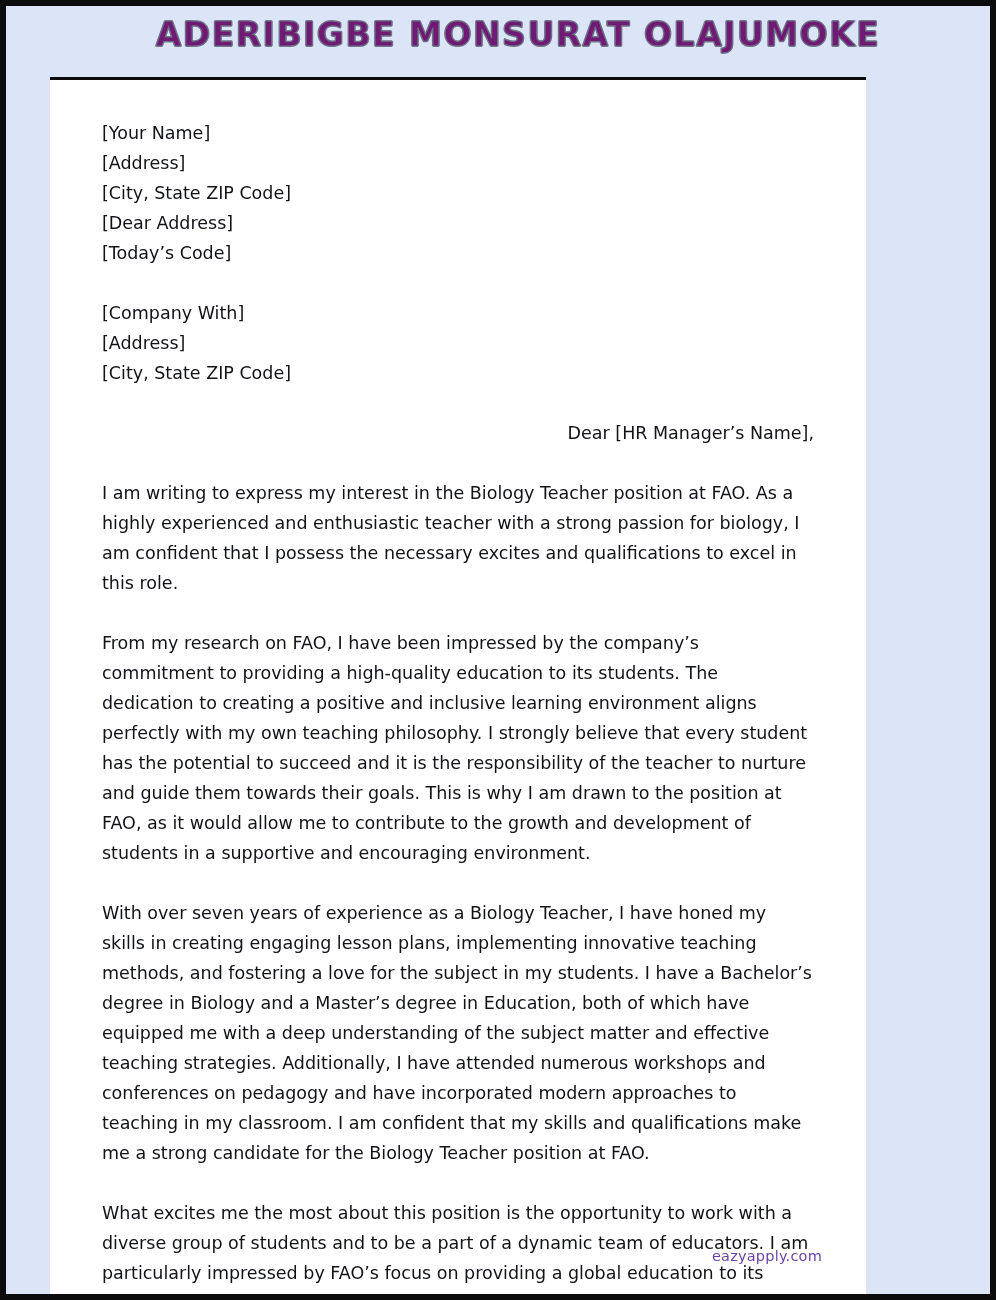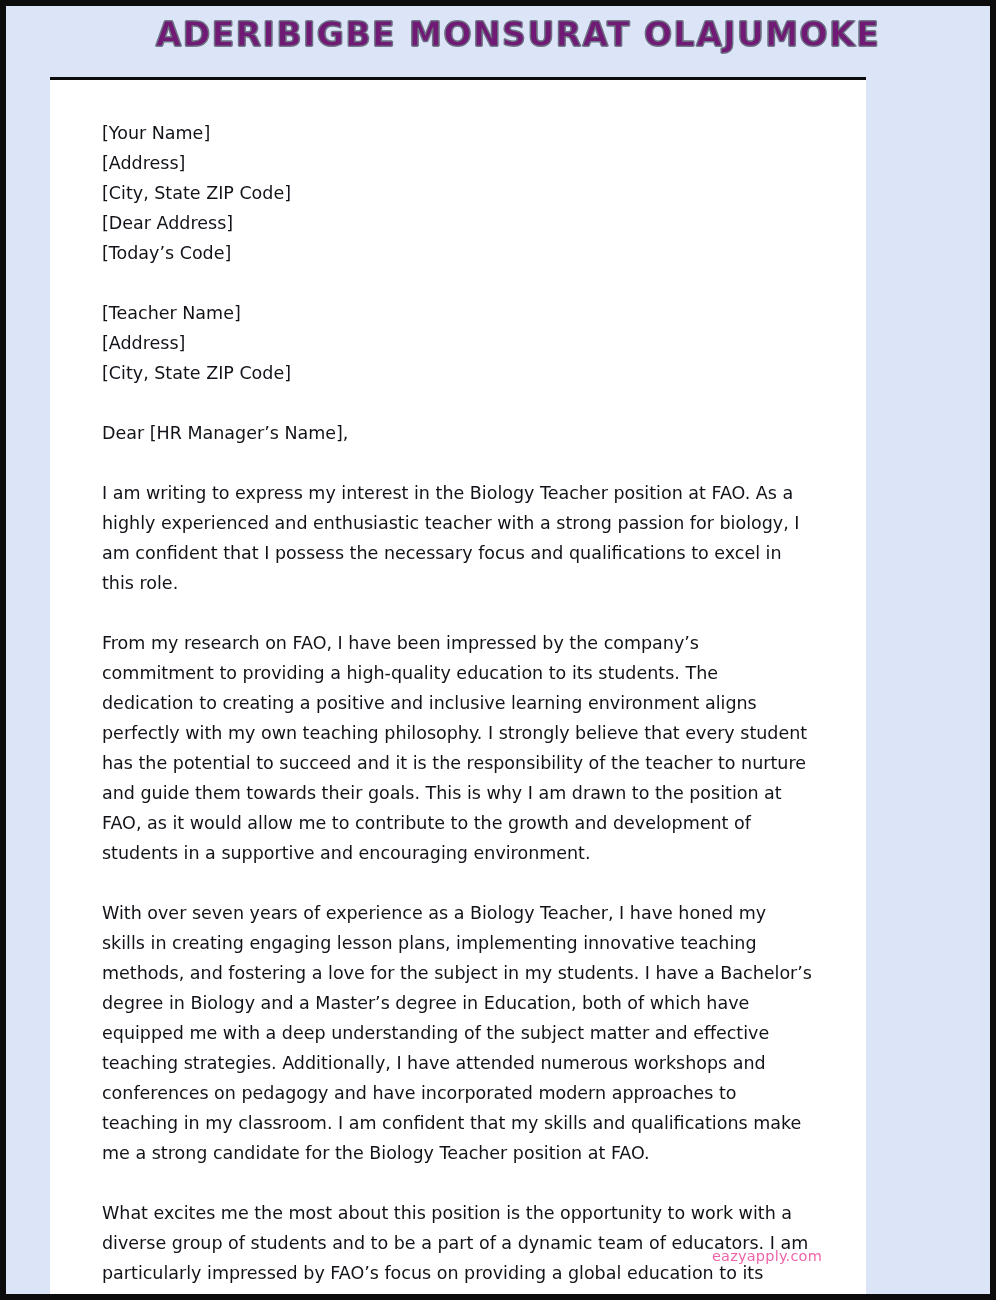--- a/index.html
+++ b/index.html
@@ -72,27 +72,28 @@
   }
   .block:last-child {
     margin-bottom: 0;
   }
   .para {
     margin: 0 0 30px 0;
     text-align: left;
   }
   .salutation {
     margin: 0 0 30px 0;
+    text-align: right;
   }
   .watermark {
     position: absolute;
     right: 44px;
     bottom: 34px;
     font-size: 14.5px;
-    color: #ec4899;
+    color: #4c1d95;
     opacity: .85;
     letter-spacing: .2px;
   }
 </style>
 </head>
 <body>
 
 <div class="page">
 
   <div class="header-band">
@@ -104,28 +105,28 @@
 
       <div class="block">
         <div class="addr-line">[Your Name]</div>
         <div class="addr-line">[Address]</div>
         <div class="addr-line">[City, State ZIP Code]</div>
         <div class="addr-line">[Dear Address]</div>
         <div class="addr-line">[Today’s Code]</div>
       </div>
 
       <div class="block">
-        <div class="addr-line">[Teacher Name]</div>
+        <div class="addr-line">[Company With]</div>
         <div class="addr-line">[Address]</div>
         <div class="addr-line">[City, State ZIP Code]</div>
       </div>
 
       <p class="salutation">Dear [HR Manager’s Name],</p>
 
-      <p class="para">I am writing to express my interest in the Biology Teacher position at FAO. As a highly experienced and enthusiastic teacher with a strong passion for biology, I am confident that I possess the necessary focus and qualifications to excel in this role.</p>
+      <p class="para">I am writing to express my interest in the Biology Teacher position at FAO. As a highly experienced and enthusiastic teacher with a strong passion for biology, I am confident that I possess the necessary excites and qualifications to excel in this role.</p>
       <p class="para">From my research on FAO, I have been impressed by the company’s commitment to providing a high-quality education to its students. The dedication to creating a positive and inclusive learning environment aligns perfectly with my own teaching philosophy. I strongly believe that every student has the potential to succeed and it is the responsibility of the teacher to nurture and guide them towards their goals. This is why I am drawn to the position at FAO, as it would allow me to contribute to the growth and development of students in a supportive and encouraging environment.</p>
       <p class="para">With over seven years of experience as a Biology Teacher, I have honed my skills in creating engaging lesson plans, implementing innovative teaching methods, and fostering a love for the subject in my students. I have a Bachelor’s degree in Biology and a Master’s degree in Education, both of which have equipped me with a deep understanding of the subject matter and effective teaching strategies. Additionally, I have attended numerous workshops and conferences on pedagogy and have incorporated modern approaches to teaching in my classroom. I am confident that my skills and qualifications make me a strong candidate for the Biology Teacher position at FAO.</p>
       <p class="para">What excites me the most about this position is the opportunity to work with a diverse group of students and to be a part of a dynamic team of educators. I am particularly impressed by FAO’s focus on providing a global education to its students, which I believe is essential in today’s interconnected world. As a teacher, I have always strived to create a multicultural and inclusive classroom where students from different backgrounds can come together to learn and grow. I am confident that my experience and cultural</p>
 
     </div>
 
     <div class="watermark">eazyapply.com</div>
   </div>
 
 </div>

